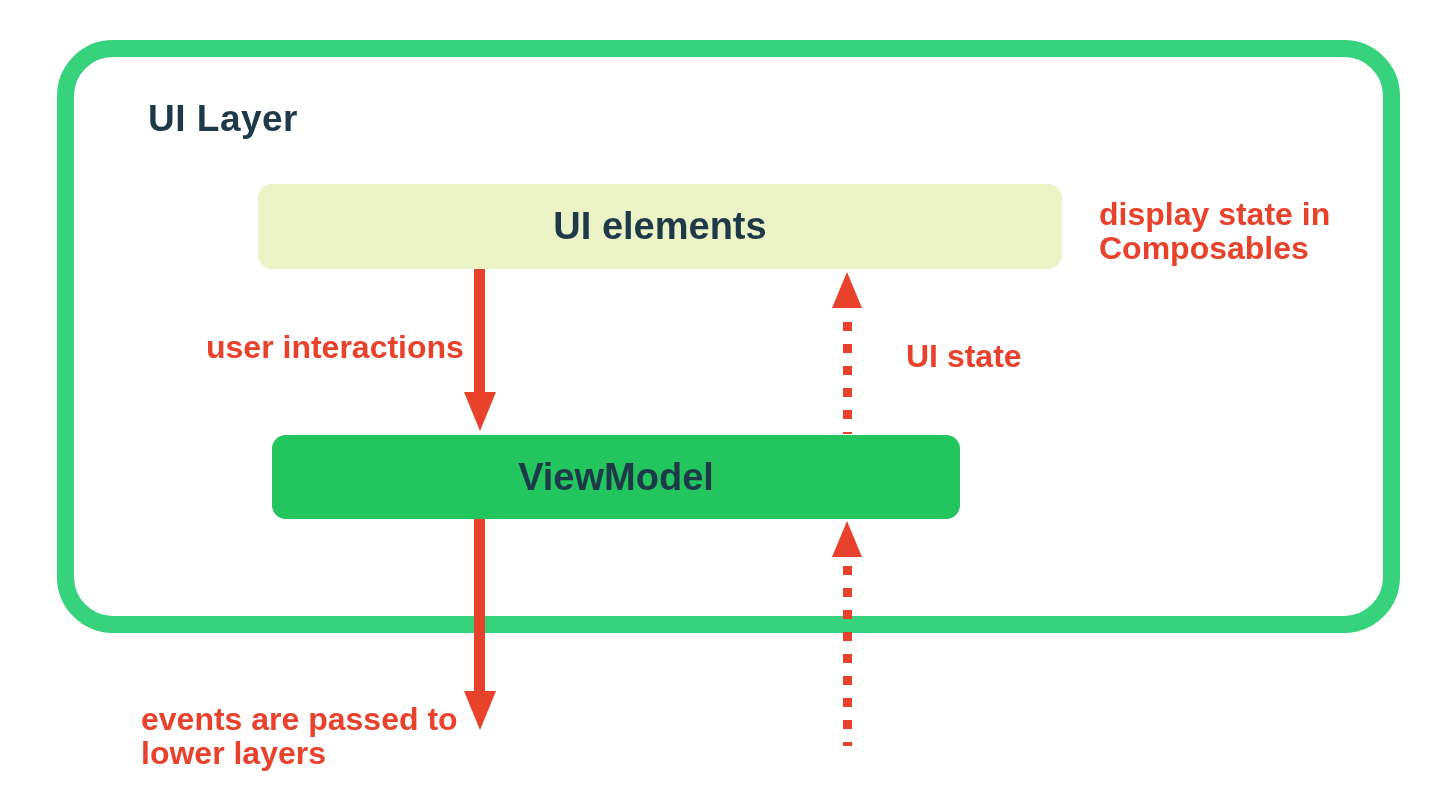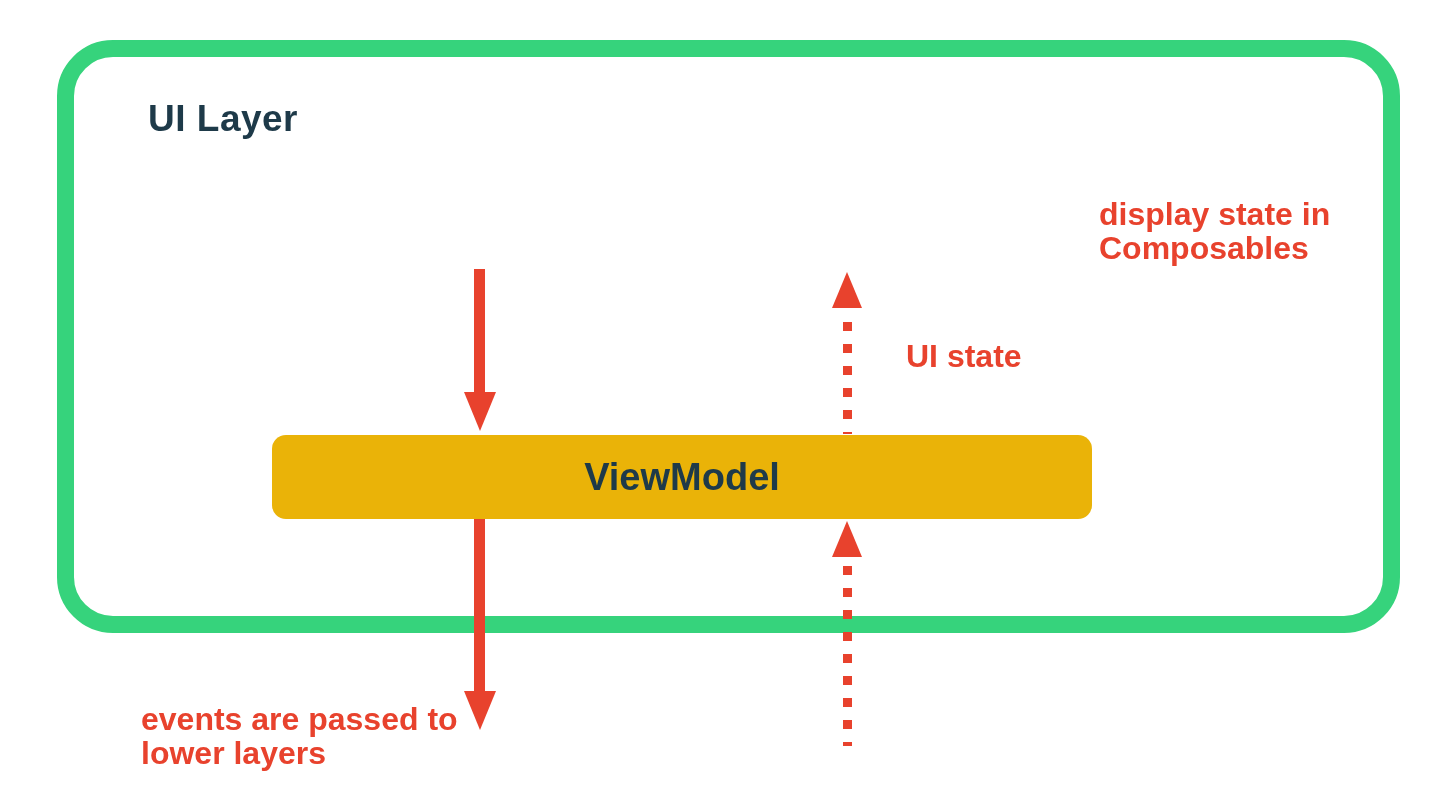--- a/index.html
+++ b/index.html
@@ -51,23 +51,23 @@
   .node-ui-elements {
     left: 258px;
     top: 184px;
     width: 804px;
     height: 85px;
     background: #ecf3c6;
   }
   .node-viewmodel {
     left: 272px;
     top: 435px;
-    width: 820px;
+    width: 688px;
     height: 84px;
-    background: #eab308;
+    background: #22c55e;
     justify-content: center;
   }
 
   
   .shaft-solid {
     position: absolute;
     width: 11px;
     background: #e8422d;
   }
   .shaft-dotted {
@@ -136,25 +136,29 @@
 
   <div id="arrow2-shaft" class="shaft-solid"></div>
   <div id="arrow2-head" class="head-down"></div>
 
   <div id="arrow3-head" class="head-up"></div>
   <div id="arrow3-shaft" class="shaft-dotted"></div>
 
   <div id="arrow4-head" class="head-up"></div>
   <div id="arrow4-shaft" class="shaft-dotted"></div>
 
+  <div class="node node-ui-elements">
+    <span>UI elements</span>
+  </div>
 
   <div class="node node-viewmodel">
     <span>ViewModel</span>
   </div>
 
+  <div id="lbl-user-interactions" class="red-label">user interactions</div>
 
   <div id="lbl-ui-state" class="red-label">UI state</div>
 
   <div id="lbl-display-state" class="red-label">display state in Composables</div>
 
 
   <div id="lbl-events-passed" class="red-label">events are passed to lower layers</div>
 
 
 </div>

